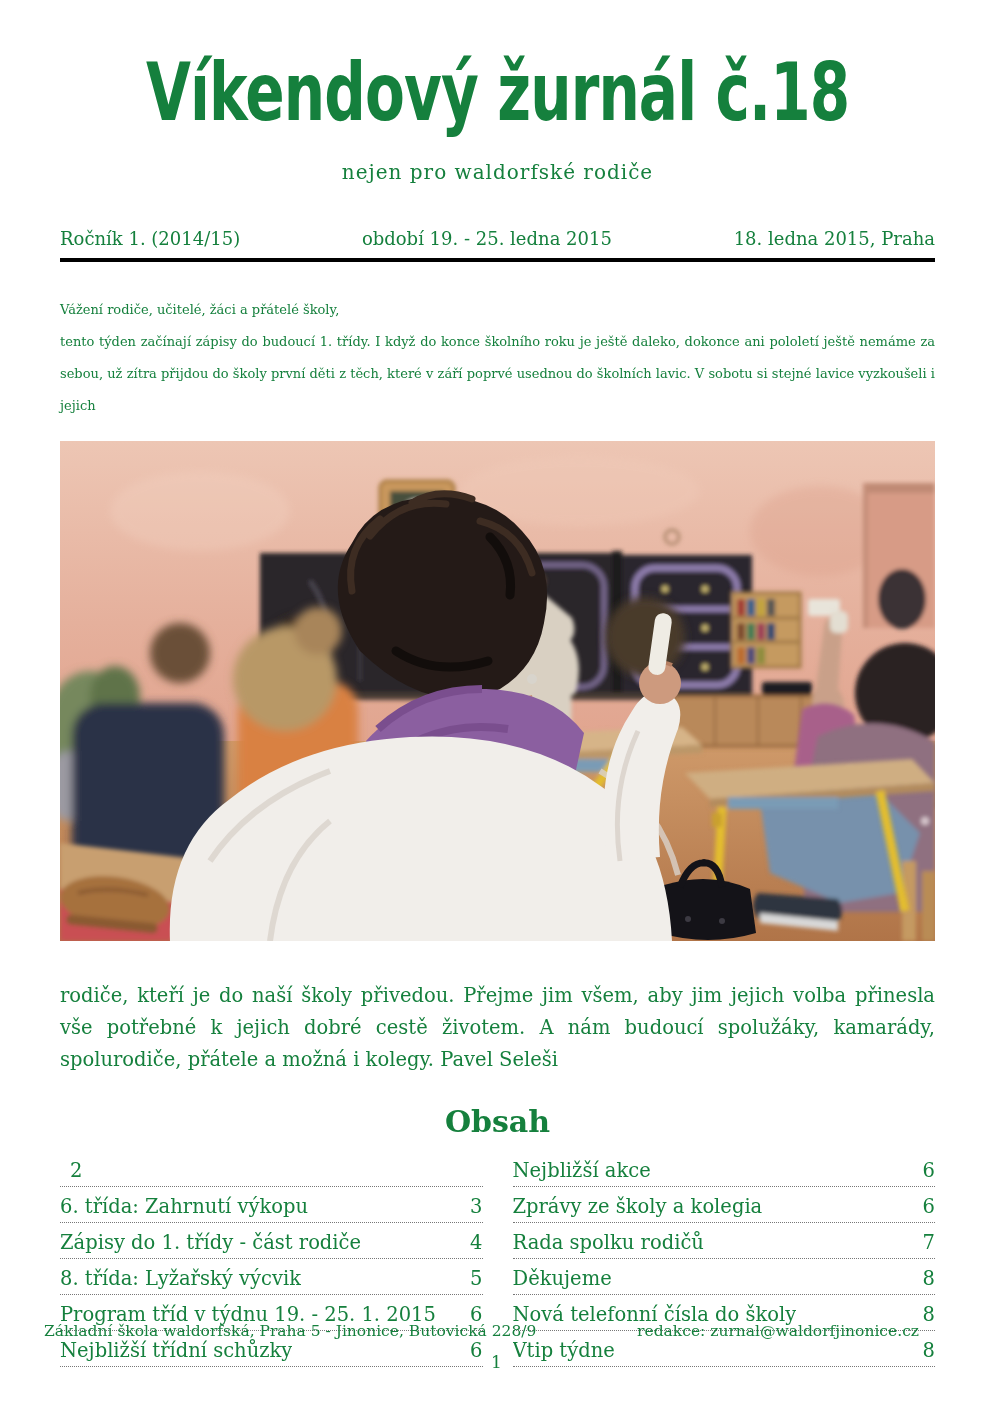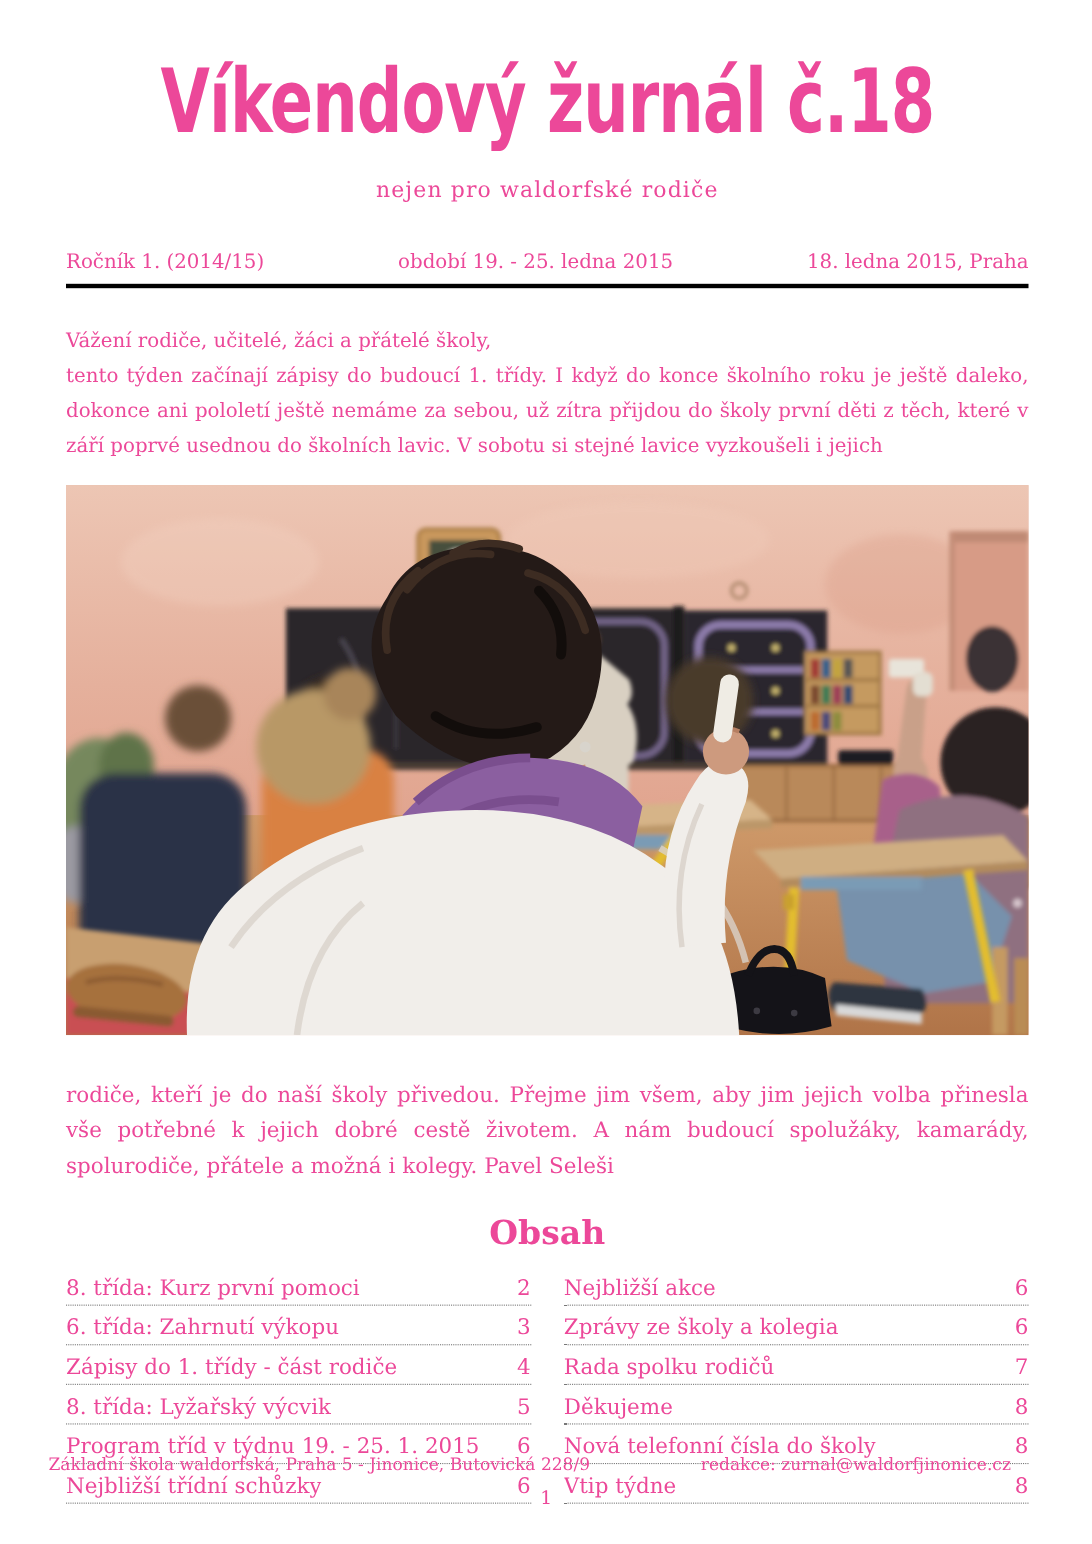--- a/index.html
+++ b/index.html
@@ -2,21 +2,21 @@
 <html><head>
 <meta charset="utf-8">
 <style>
   html,body{margin:0;padding:0;background:#e8e8e8;}
   .page{
     position:relative;
     width:993px;height:1404px;
     margin:0 auto;
     background:#ffffff;
     font-family:"DejaVu Serif", serif;
-    color:#ec4899;
+    color:#15803d;
     overflow:hidden;
   }
   .content{position:absolute;left:60px;top:0;width:875px;}
 
   
   .title-wrap{margin-top:46px;text-align:center;height:100px;}
   .title{
     display:inline-block;
     font-family:"DejaVu Sans", sans-serif;
     font-weight:bold;
@@ -34,21 +34,21 @@
     margin-top:24px;
     display:flex;justify-content:space-between;align-items:baseline;
     font-weight:normal;font-size:18px;
   }
   .meta-row .mid{flex:1;text-align:center;margin-top:20px;}
   .thick-rule{margin-top:9px;height:4px;background:#000;}
 
   
   .bodytext{
     margin-top:32px;
-    font-size:18px;line-height:32px;
+    font-size:13px;line-height:32px;
     text-align:justify;
   }
   .bodytext p{margin:0;}
 
   
   .photo{margin-top:19px;width:875px;height:500px;position:relative;background:#e3b3a0;}
   .photo svg{display:block;width:875px;height:500px;}
 
   .bodytext2{margin-top:39px;font-size:19.5px;line-height:32px;text-align:justify;}
 
@@ -286,21 +286,20 @@
     </div>
 
     <div class="bodytext2">
       <p>rodiče, kteří je do naší školy přivedou. Přejme jim všem, aby jim jejich volba přinesla vše potřebné k jejich dobré cestě životem. A nám budoucí spolužáky, kamarády, spolurodiče, přátele a možná i kolegy. Pavel Seleši</p>
     </div>
 
     <div class="obsah">Obsah</div>
     <div class="toc">
       <div class="toc-col">
         <div class="toc-row">
-            <span class="t">8. třída: Kurz první pomoci</span>
             <span class="p">2</span>
           </div>
         <div class="toc-row">
             <span class="t">6. třída: Zahrnutí výkopu</span>
             <span class="p">3</span>
           </div>
         <div class="toc-row">
             <span class="t">Zápisy do 1. třídy - část rodiče</span>
             <span class="p">4</span>
           </div>

